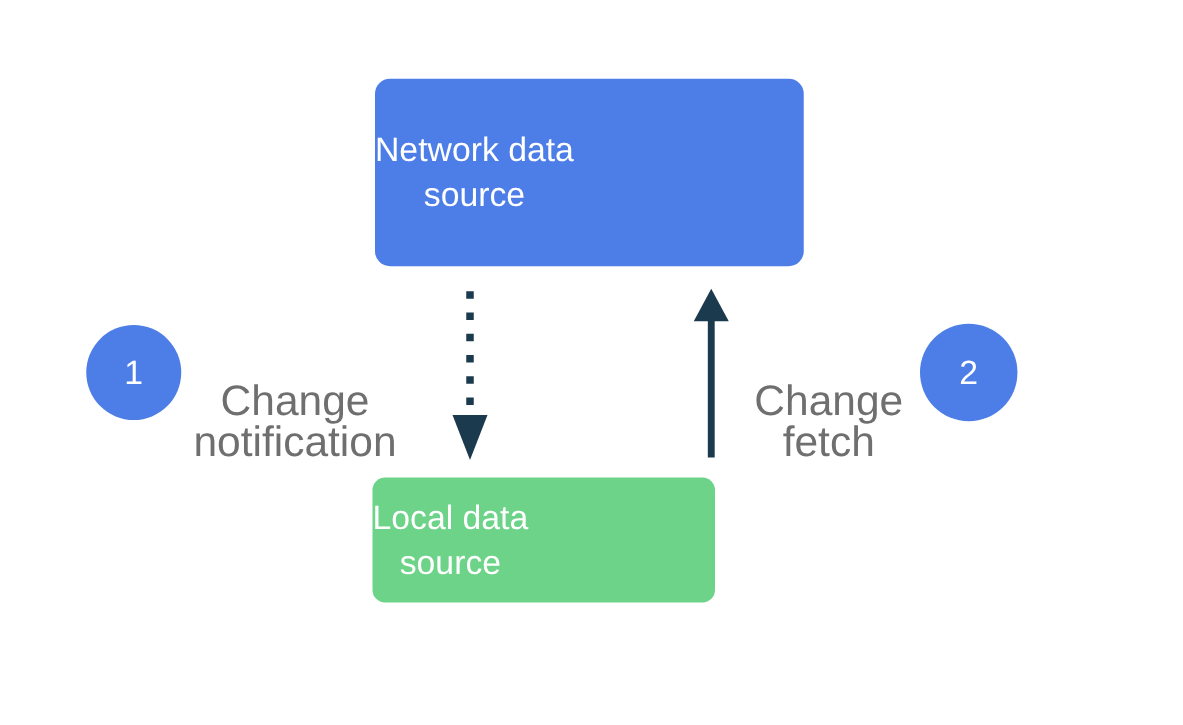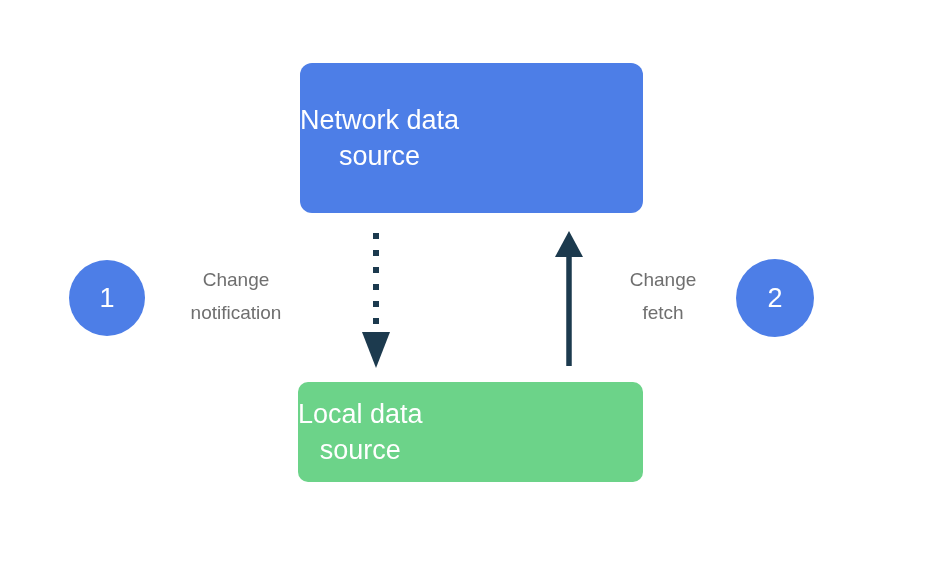--- a/index.html
+++ b/index.html
@@ -36,21 +36,21 @@
   }
   .node__label { white-space: pre-line; }
   .node--network {
     left: 300px; top: 63px;
     width: 343px; height: 150px;
     background: var(--network-node);
     border-radius: 12px;
   }
   .node--local {
     left: 298px; top: 382px;
-    width: 345px; height: 100px;
+    width: 274px; height: 100px;
     background: var(--local-node);
     border-radius: 10px;
   }
   .arrow-layer {
     position: absolute;
     left: 0; top: 0;
     pointer-events: none;
   }
   .arrow-stroke {
     stroke: var(--arrow);
@@ -68,24 +68,25 @@
     border-radius: 50%;
     background: var(--badge);
     color: var(--badge-text);
     font-size: 27px;
   }
   .badge--one { left: 69px; top: 260px; width: 76px; height: 76px; }
   .badge--two { left: 736px; top: 259px; width: 78px; height: 78px; }
   .sidelabel {
     position: absolute;
     color: var(--label-text);
-    font-size: 19px;
+    font-size: 34px;
     line-height: 33px;
     text-align: center;
     white-space: pre-line;
+    margin-top: 42px;
   }
   .sidelabel--one { left: 136px; top: 263px; width: 200px; }
   .sidelabel--two { left: 583px; top: 263px; width: 160px; }
 </style>
 </head>
 <body>
 
 <div class="stage">
 
   <div class="node node--network">

